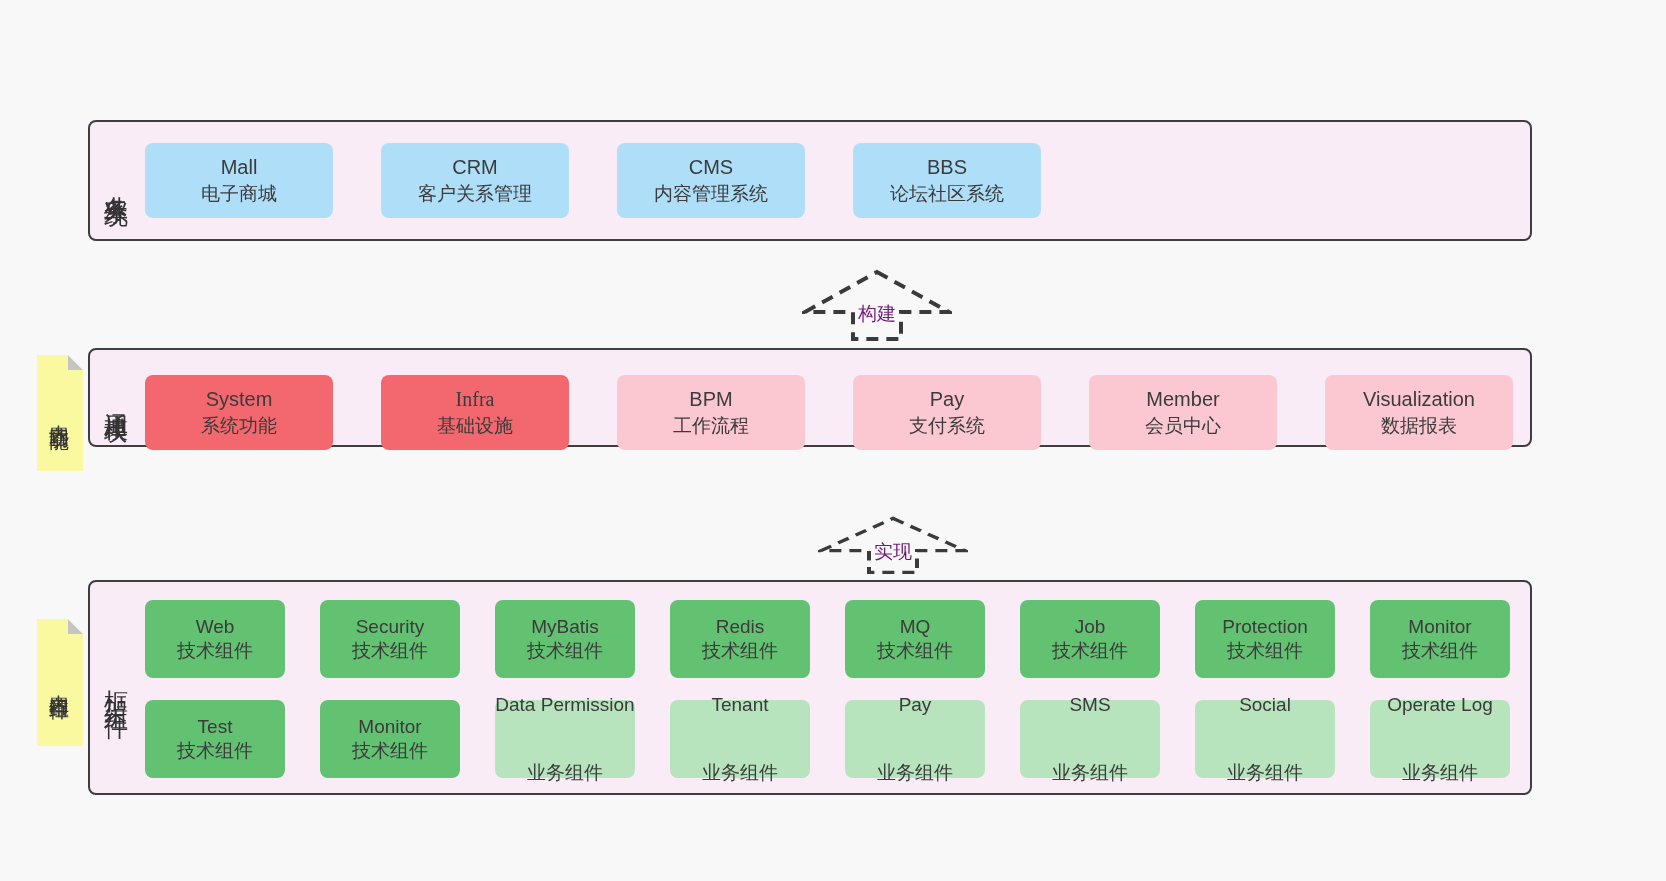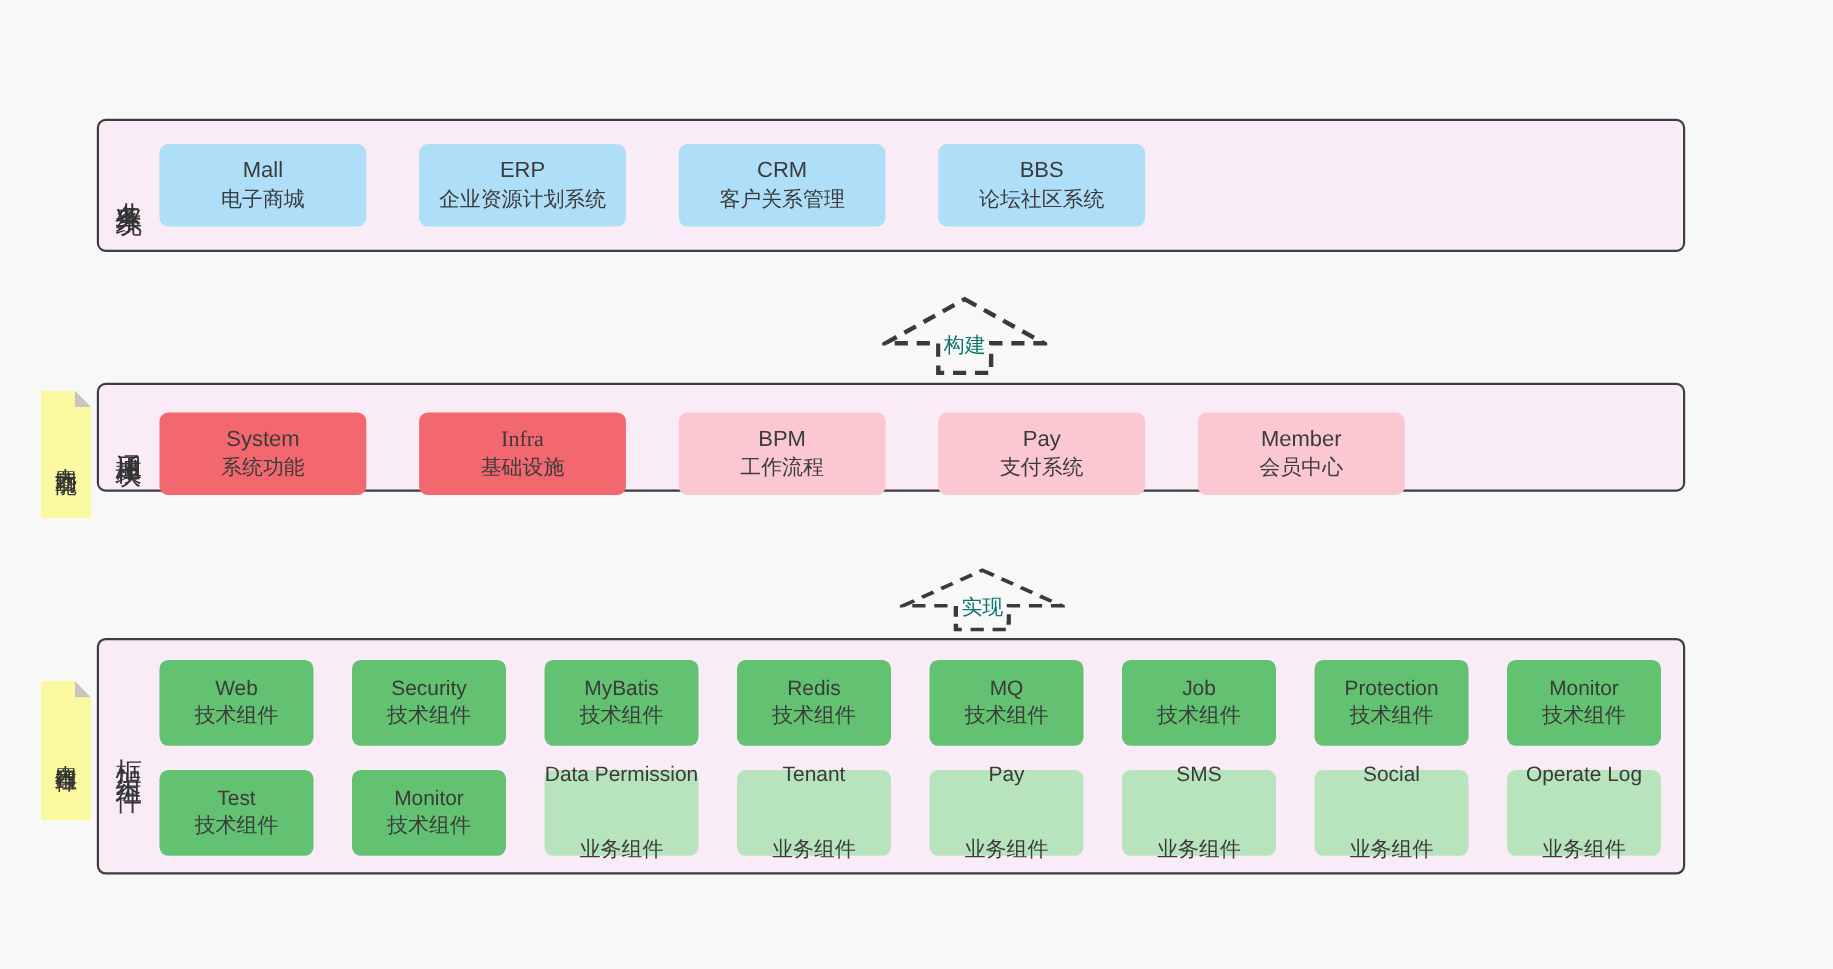--- a/index.html
+++ b/index.html
@@ -13,21 +13,21 @@
   }
 
   
   .panel {
     position:absolute; left:88px; width:1444px;
     background:var(--panel-bg,#f9ecf6);
     border:2px solid var(--panel-border,#3e3e3e);
     border-radius:8px;
     box-sizing:border-box;
   }
-  #panel-business  { top:108px; height:121px; }
+  #panel-business  { top:120px; height:121px; }
   #panel-modules   { top:348px; height:99px; }
   #panel-framework { top:580px; height:215px; }
 
   
   .vlabel {
     position:absolute; left:10px; top:50%;
     transform:translateY(-50%);
     writing-mode:vertical-rl; text-orientation:upright;
     font-size:24px; color:#333; letter-spacing:2px;
     white-space:nowrap;
@@ -87,42 +87,42 @@
   #arrow-implement { left:818px; top:516px; width:150px; height:58px; }
   .arrow svg { width:100%; height:100%; display:block; }
   .arrow polygon {
     fill:none; stroke:#3a3a3a; stroke-width:4;
     stroke-dasharray:12 8;
   }
   .arrow-label {
     position:absolute; left:50%; top:62%;
     transform:translate(-50%,-50%);
     background:var(--page-bg,#f8f8f8);
-    padding:0 3px; font-size:19px; white-space:nowrap; color:#0f766e;
+    padding:0 3px; font-size:19px; white-space:nowrap; color:#701a75;
   }
 </style>
 </head>
 <body>
 
 <main>
 
   <section class="panel" id="panel-business">
     <div class="vlabel">业务系统</div>
     <div class="row">
       <div class="box blue w-lg">
         <div class="en">Mall</div>
         <div class="cn">电子商城</div>
       </div>
       <div class="box blue w-lg">
-        <div class="en">ERP</div>
-        <div class="cn">企业资源计划系统</div>
-      </div>
-      <div class="box blue w-lg">
         <div class="en">CRM</div>
         <div class="cn">客户关系管理</div>
+      </div>
+      <div class="box blue w-lg">
+        <div class="en">CMS</div>
+        <div class="cn">内容管理系统</div>
       </div>
       <div class="box blue w-lg">
         <div class="en">BBS</div>
         <div class="cn">论坛社区系统</div>
       </div>
     </div>
   </section>
 
   <div class="arrow" id="arrow-build">
     <svg viewBox="0 0 150 72" preserveAspectRatio="none">
@@ -152,20 +152,24 @@
         <div class="cn">工作流程</div>
       </div>
       <div class="box pink w-lg">
         <div class="en">Pay</div>
         <div class="cn">支付系统</div>
       </div>
       <div class="box pink w-lg">
         <div class="en">Member</div>
         <div class="cn">会员中心</div>
       </div>
+      <div class="box pink w-lg">
+        <div class="en">Visualization</div>
+        <div class="cn">数据报表</div>
+      </div>
     </div>
   </section>
 
   <div class="arrow" id="arrow-implement">
     <svg viewBox="0 0 150 72" preserveAspectRatio="none">
       <polygon points="75,3 147,43 99,43 99,70 51,70 51,43 3,43"></polygon>
     </svg>
     <span class="arrow-label">实现</span>
   </div>
 

